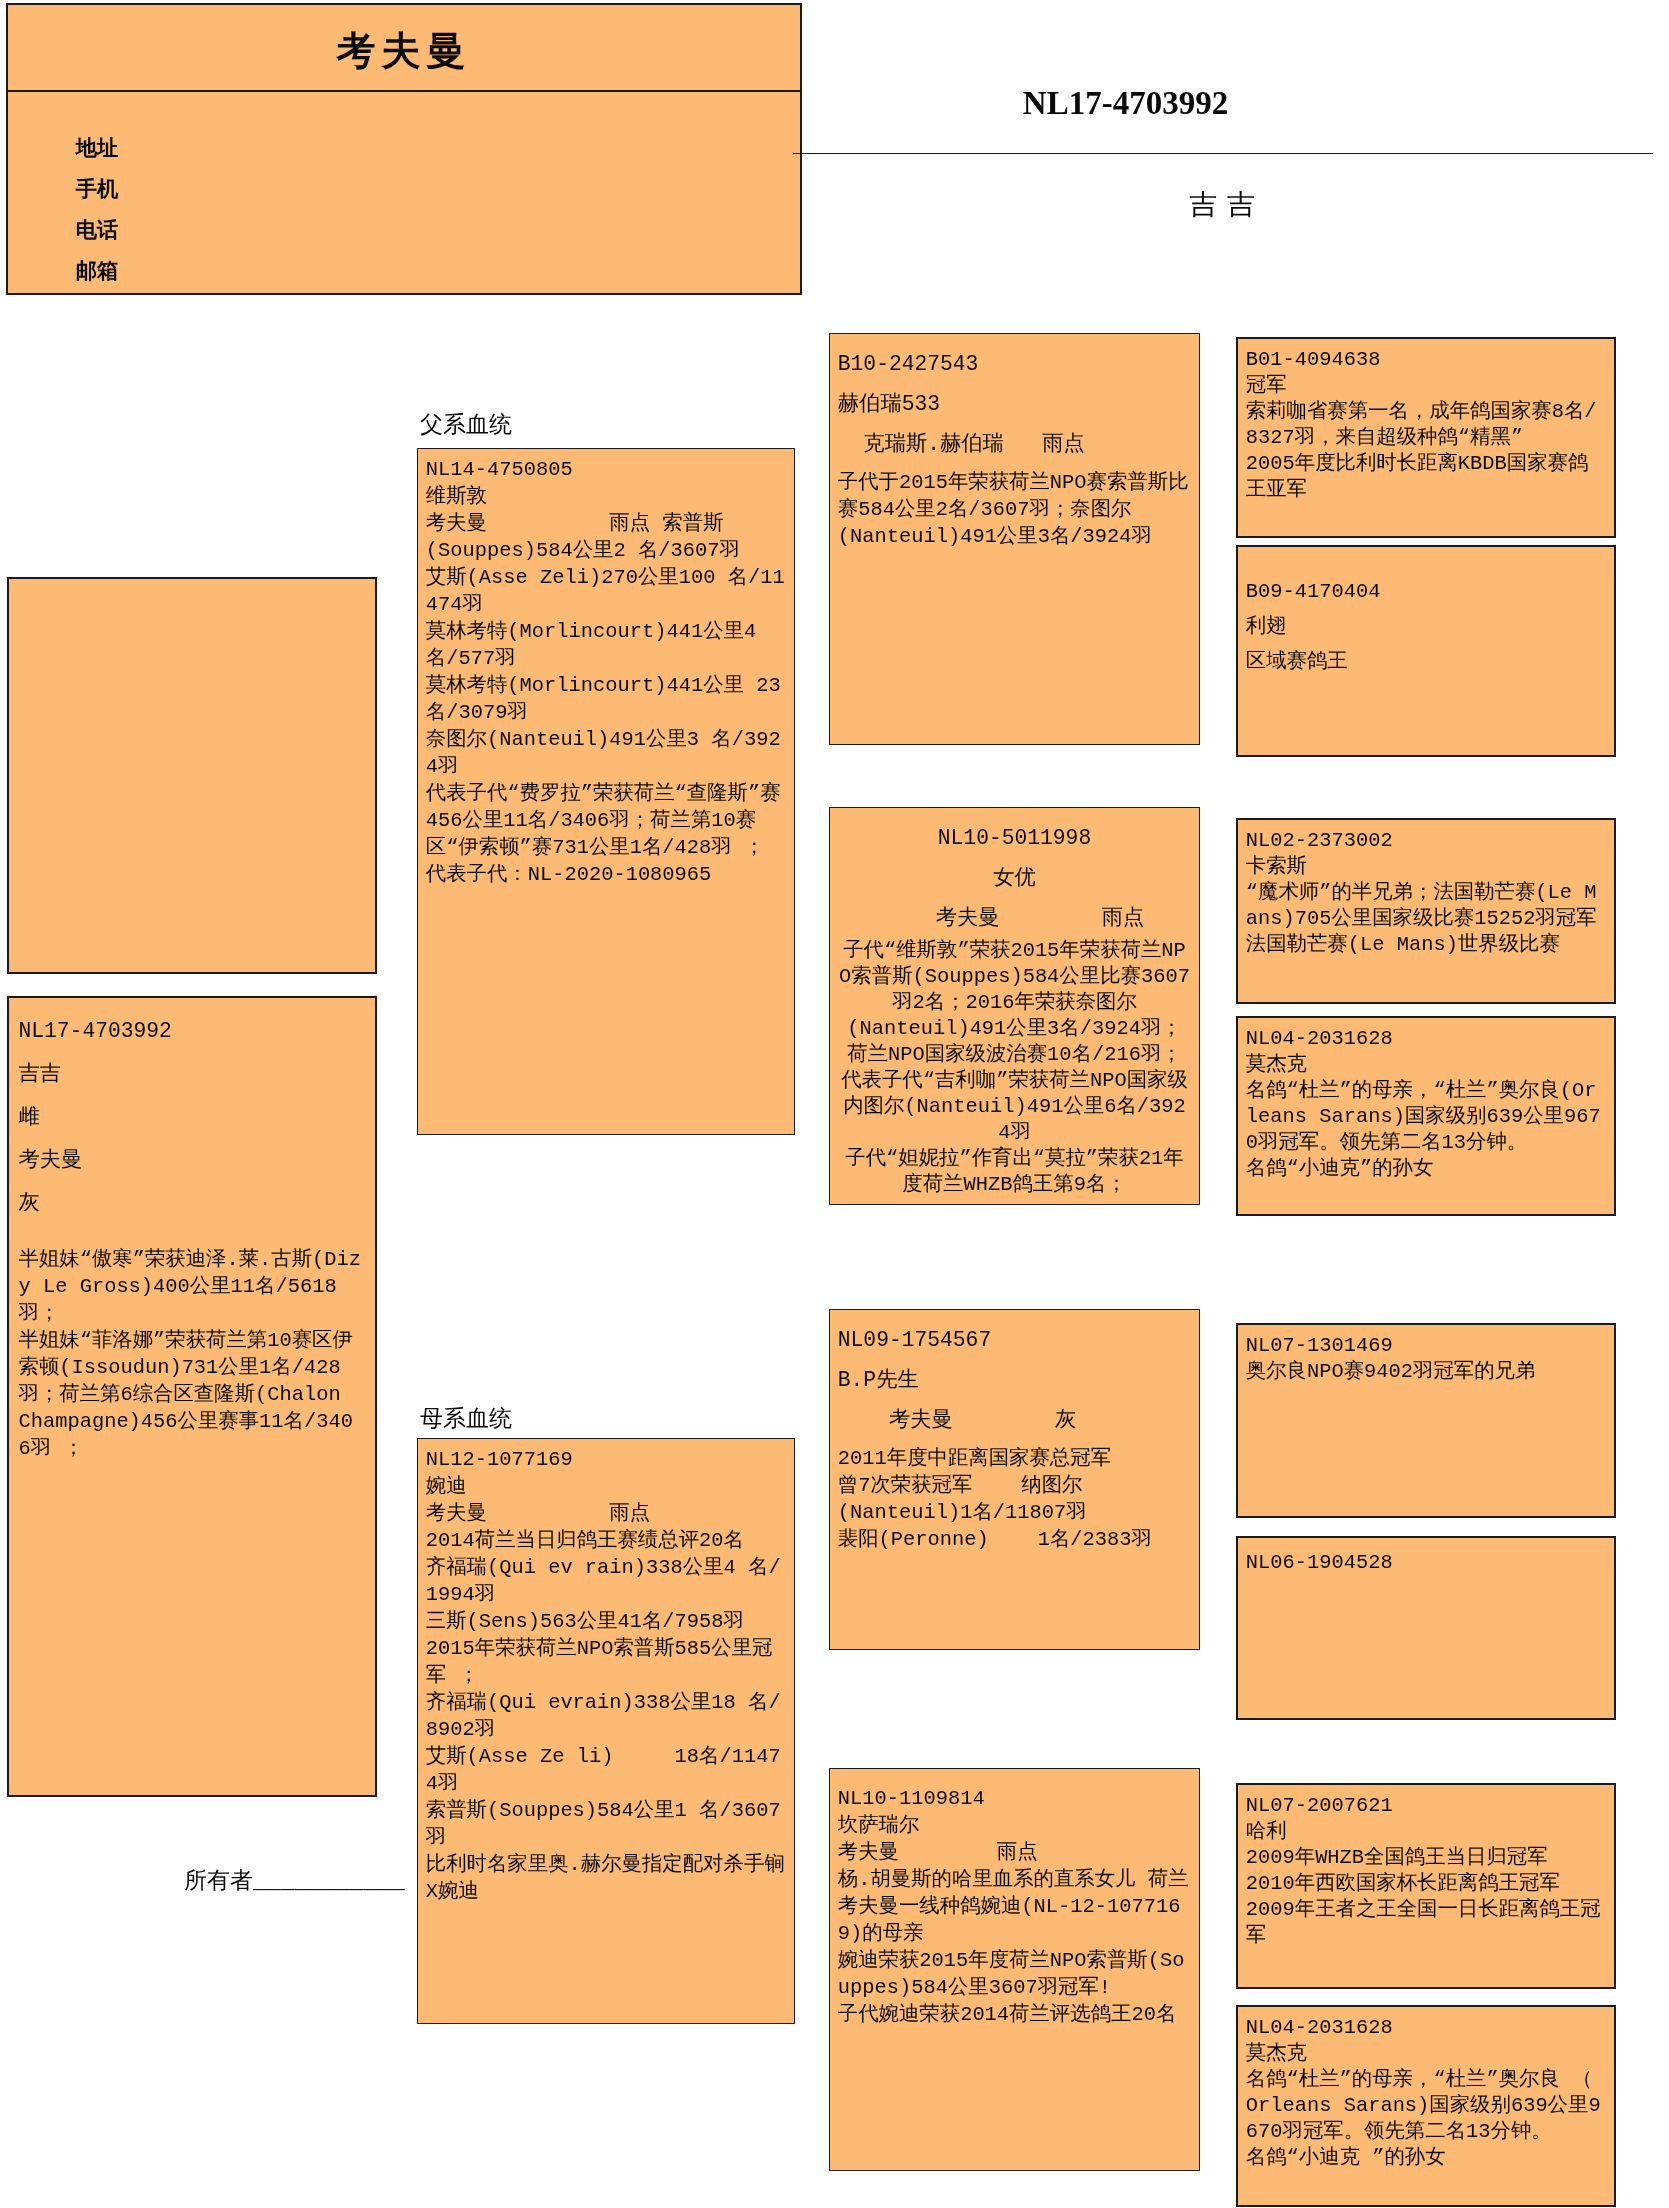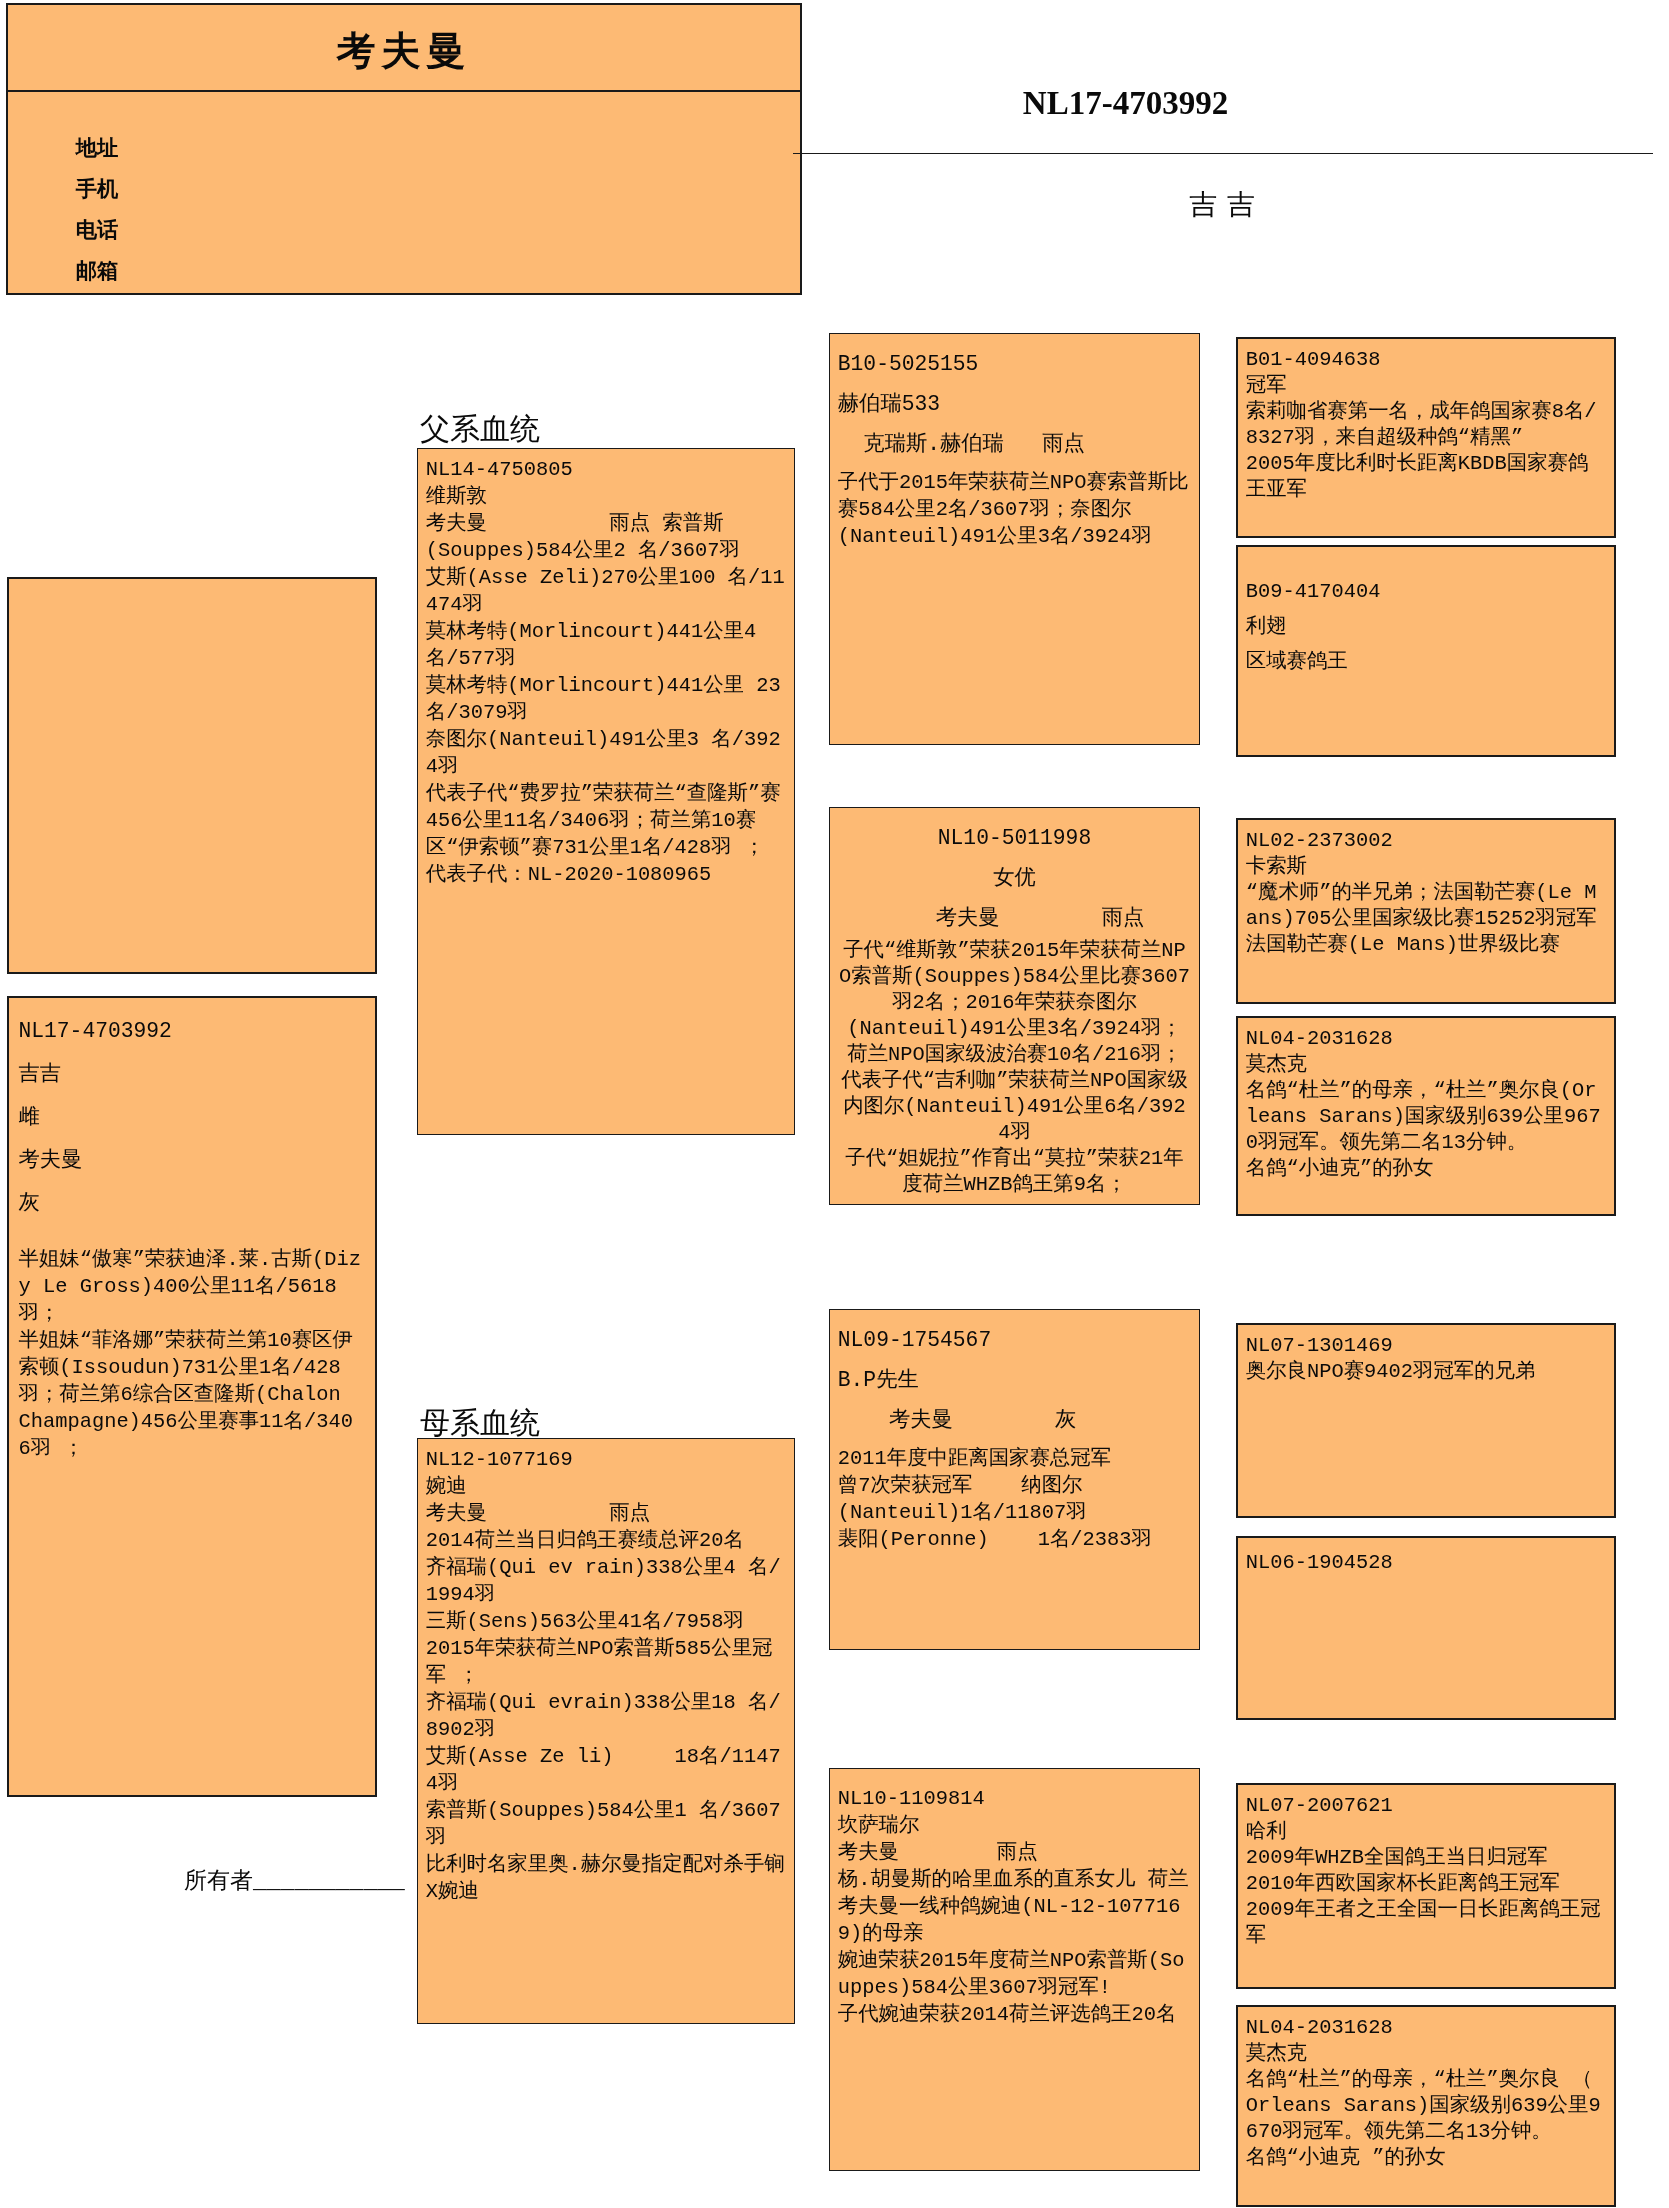--- a/index.html
+++ b/index.html
@@ -6,21 +6,21 @@
   body{width:1669px;height:2209px;position:relative;color:#0a0a0a;
        font-family:"Liberation Mono","DejaVu Sans Mono",monospace;}
   .page{position:absolute;left:0;top:0;width:1669px;height:2209px;background:#fff;}
   .box{position:absolute;box-sizing:border-box;background:#fdba74;border:1.9px solid #1a1a1a;}
   .b3{border-width:2.9px;}
   .t{font-size:20.4px;line-height:26px;white-space:pre-wrap;word-break:break-all;}
   .t28{line-height:27px;}
   .hd{font-size:21.3px;line-height:40px;white-space:pre-wrap;word-break:break-all;}
   .hd44{line-height:43px;}
   .loose{font-size:20.4px;line-height:35px;white-space:pre-wrap;word-break:break-all;}
-  .lbl{position:absolute;font-size:30px;}
+  .lbl{position:absolute;font-size:23px;}
   
   .owner-card{left:5.8px;top:2.9px;width:796px;height:292px;}
   .owner-title{position:absolute;left:0;right:0;top:19.4px;text-align:center;
       font-family:"Liberation Sans","DejaVu Sans",sans-serif;
       font-weight:bold;font-size:39px;letter-spacing:5.8px;}
   .owner-sep{position:absolute;left:0;right:0;top:85px;border-top:2.9px solid #1a1a1a;}
   .owner-fields{position:absolute;left:68px;top:124px;font-size:21.3px;font-weight:bold;}
   .owner-fields div{height:41px;line-height:41px;}
   
   .ring-title{position:absolute;left:873px;top:85px;width:505px;text-align:center;
@@ -111,21 +111,21 @@
 齐福瑞(Qui ev rain)338公里4 名/1994羽
 三斯(Sens)563公里41名/7958羽
 2015年荣获荷兰NPO索普斯585公里冠军 ；
 齐福瑞(Qui evrain)338公里18 名/8902羽
 艾斯(Asse Ze li)     18名/11474羽
 索普斯(Souppes)584公里1 名/3607羽
 比利时名家里奥.赫尔曼指定配对杀手锏X婉迪</div>
   </div>
 
   <div class="box g2 g2-1">
-    <div class="hd">B10-5025155
+    <div class="hd">B10-2427543
 赫伯瑞533
   克瑞斯.赫伯瑞   雨点</div>
     <div class="t t28 body">子代于2015年荣获荷兰NPO赛索普斯比赛584公里2名/3607羽；奈图尔
 (Nanteuil)491公里3名/3924羽</div>
   </div>
 
   <div class="box g2 g2-2">
     <div class="hd">NL10-5011998
 女优
     考夫曼        雨点</div>

